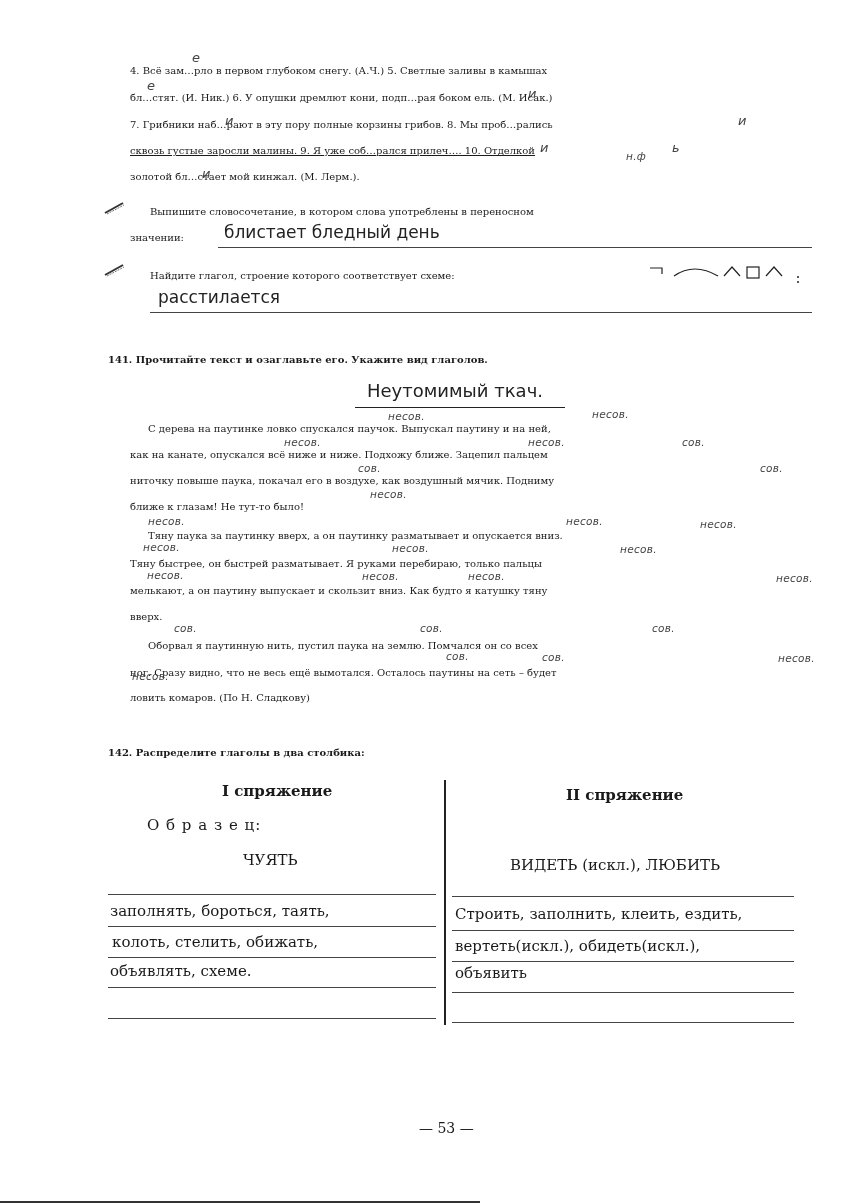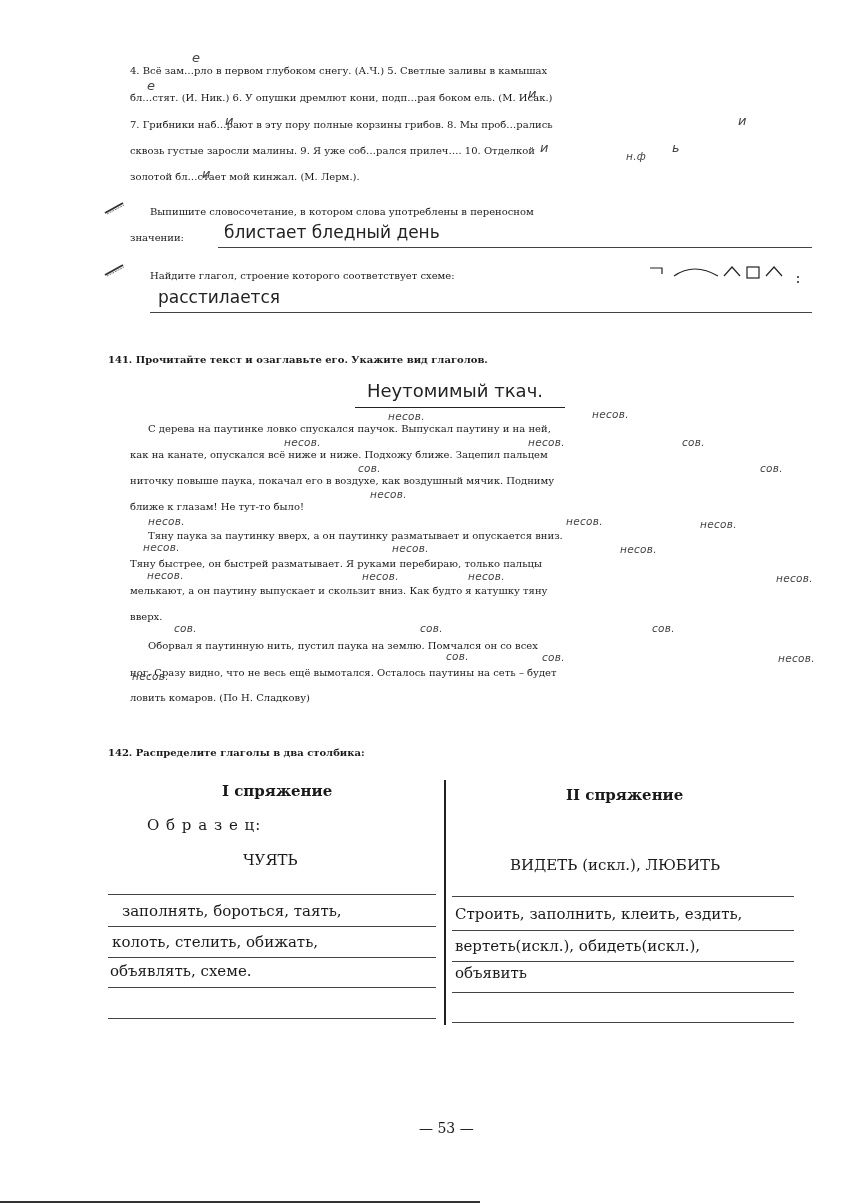--- a/index.html
+++ b/index.html
@@ -16,21 +16,21 @@
   .col-head { font-weight: bold; font-size: 15px; position: absolute; }
   .cell { position: absolute; font-size: 15px; white-space: nowrap; text-align: right; }
   .vline { position: absolute; width: 1.5px; background: #222; }
 </style>
 </head>
 <body>
 
 <div class="abs line" style="left:130px; top:58px;">4. Всё зам…рло в первом глубоком снегу. (А.Ч.)  5. Светлые заливы в камышах</div>
 <div class="abs line" style="left:130px; top:85px;">бл…стят. (И. Ник.) 6. У опушки дремлют кони, подп…рая боком ель. (М. Исак.)</div>
 <div class="abs line" style="left:130px; top:112px;">7. Грибники наб…рают в эту пору полные корзины грибов. 8. Мы проб…рались</div>
-<div class="abs line" style="left:130px; top:138px;">сквозь густые заросли малины. 9. Я уже соб…рался прилеч…. 10. Отделкой</div>
+<div class="abs line" style="left:130px; top:138px;text-decoration:underline;">сквозь густые заросли малины. 9. Я уже соб…рался прилеч…. 10. Отделкой</div>
 <div class="abs line" style="left:130px; top:164px;">золотой бл…стает мой кинжал. (М. Лерм.).</div>
 
 <span class="note" style="left:192px; top:50px; font-size:13px;">е</span>
 <span class="note" style="left:147px; top:78px; font-size:13px;">е</span>
 <span class="note" style="left:528px; top:86px; font-size:13px;">и</span>
 <span class="note" style="left:225px; top:113px; font-size:13px;">и</span>
 <span class="note" style="left:738px; top:113px; font-size:13px;">и</span>
 <span class="note" style="left:540px; top:140px; font-size:13px;">и</span>
 <span class="note" style="left:672px; top:140px; font-size:13px;">ь</span>
 <span class="note" style="left:202px; top:166px; font-size:13px;">и</span>
@@ -108,21 +108,21 @@
 
 <div class="vline" style="left:444px; top:780px; height:245px;"></div>
 
 <div class="col-head" style="left:222px; top:782px;">I спряжение</div>
 <div class="col-head" style="left:566px; top:786px;">II спряжение</div>
 <div class="cell" style="left:147px; top:816px; letter-spacing:1px;">О б р а з е ц:</div>
 <div class="cell" style="left:243px; top:851px;">ЧУЯТЬ</div>
 <div class="cell" style="left:510px; top:856px;">ВИДЕТЬ (искл.), ЛЮБИТЬ</div>
 
 <div class="rule" style="left:108px; top:894px; width:328px;"></div>
-<div class="cell" style="left:122px; top:902px;">заполнять,  бороться,  таять,</div>
+<div class="cell" style="left:110px; top:902px;">заполнять,  бороться,  таять,</div>
 <div class="rule" style="left:108px; top:926px; width:328px;"></div>
 <div class="cell" style="left:112px; top:933px;">колоть, стелить,  обижать,</div>
 <div class="rule" style="left:108px; top:957px; width:328px;"></div>
 <div class="cell" style="left:110px; top:962px;">объявлять, схеме.</div>
 <div class="rule" style="left:108px; top:987px; width:328px;"></div>
 <div class="cell" style="left:110px; top:992px;"></div>
 <div class="rule" style="left:108px; top:1018px; width:328px;"></div>
 
 <div class="rule" style="left:452px; top:896px; width:342px;"></div>
 <div class="cell" style="left:455px; top:905px;">Строить,  заполнить,  клеить,  ездить,</div>

